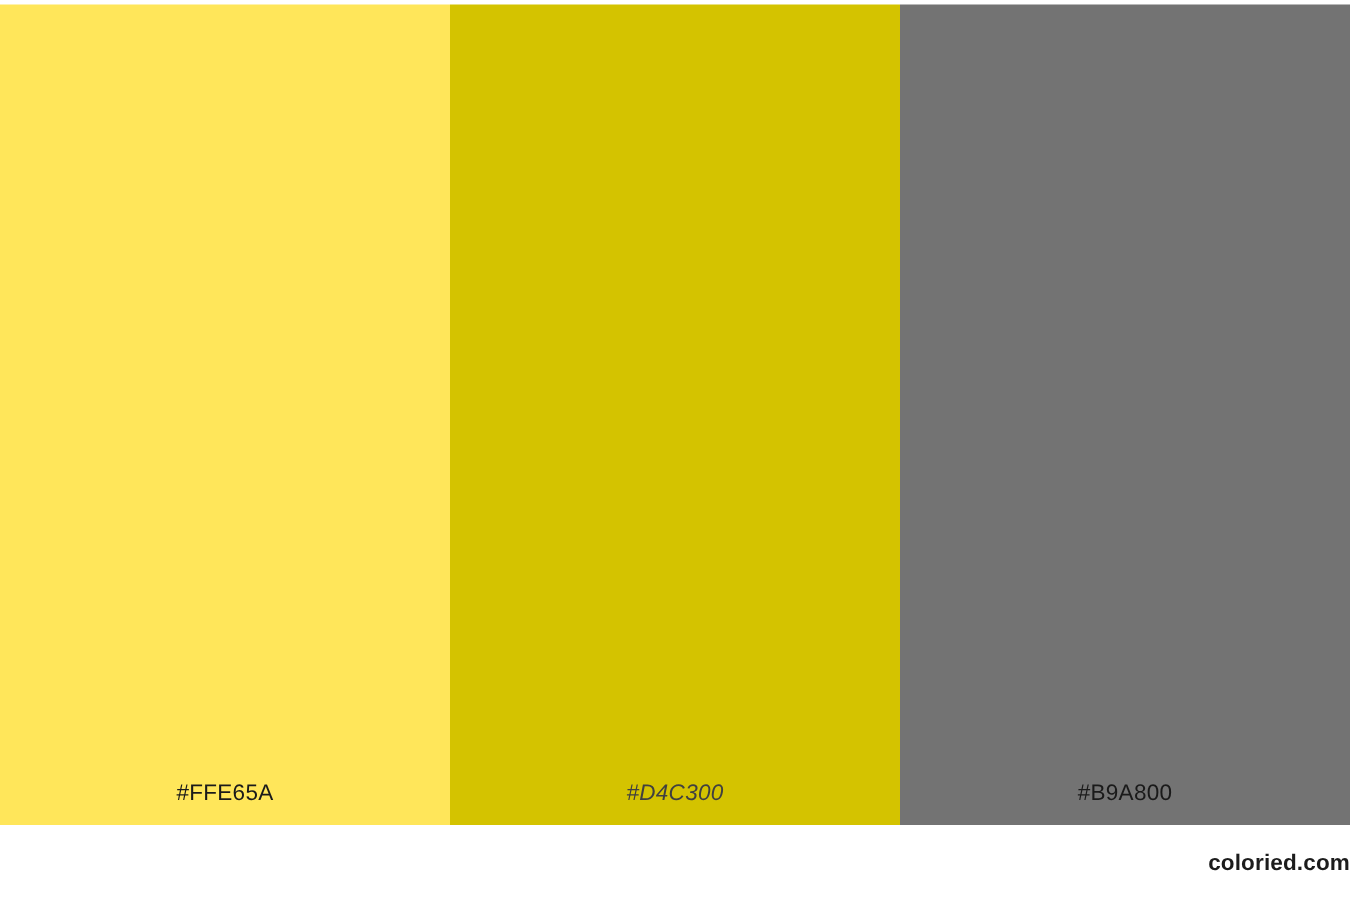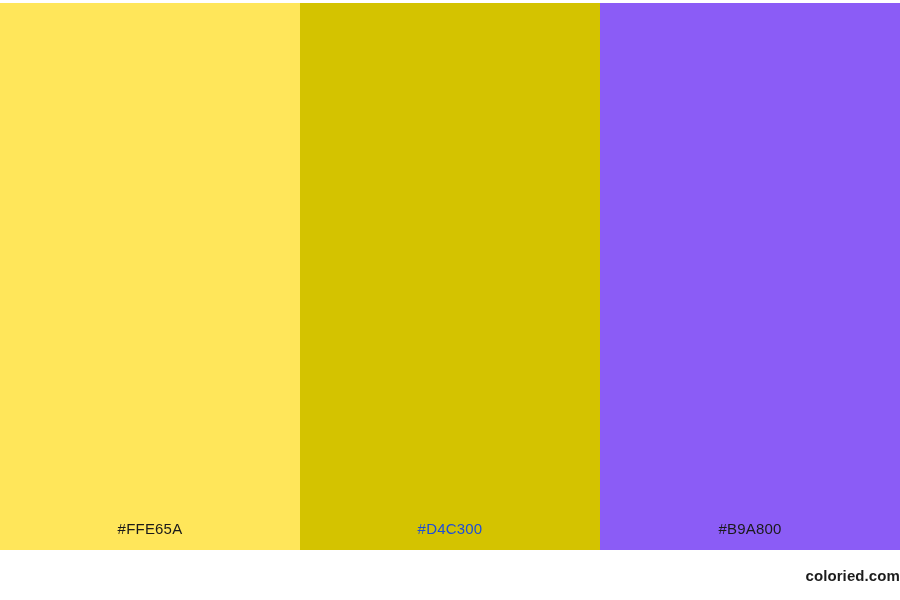--- a/index.html
+++ b/index.html
@@ -75,24 +75,24 @@
 
 <div class="palette-page">
 
   <div class="swatch-strip">
 
     <div class="swatch" style="background: rgb(255, 230, 90);">
       <span class="swatch-label" style="color: rgb(26, 26, 26);">#FFE65A</span>
     </div>
 
     <div class="swatch" style="background: rgb(212, 195, 0);">
-      <span class="swatch-label" style="color: #1d4ed8;">#D4C300</span>
+      <span class="swatch-label" style="color: #404040; font-style: italic;">#D4C300</span>
     </div>
 
-    <div class="swatch" style="background: #8b5cf6;">
+    <div class="swatch" style="background: #737373;">
       <span class="swatch-label" style="color: rgb(26, 26, 26);">#B9A800</span>
     </div>
 
 
 
   </div>
 
   <div class="footer-bar">
     <span class="footer-brand">coloried.com</span>
   </div>

